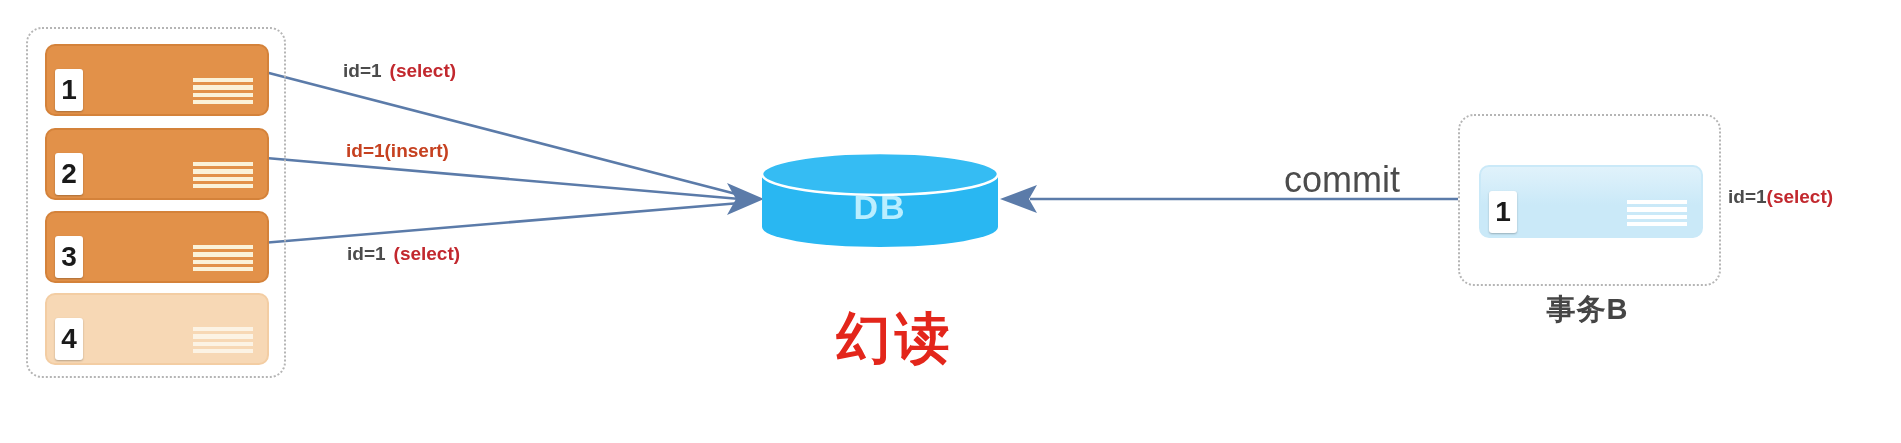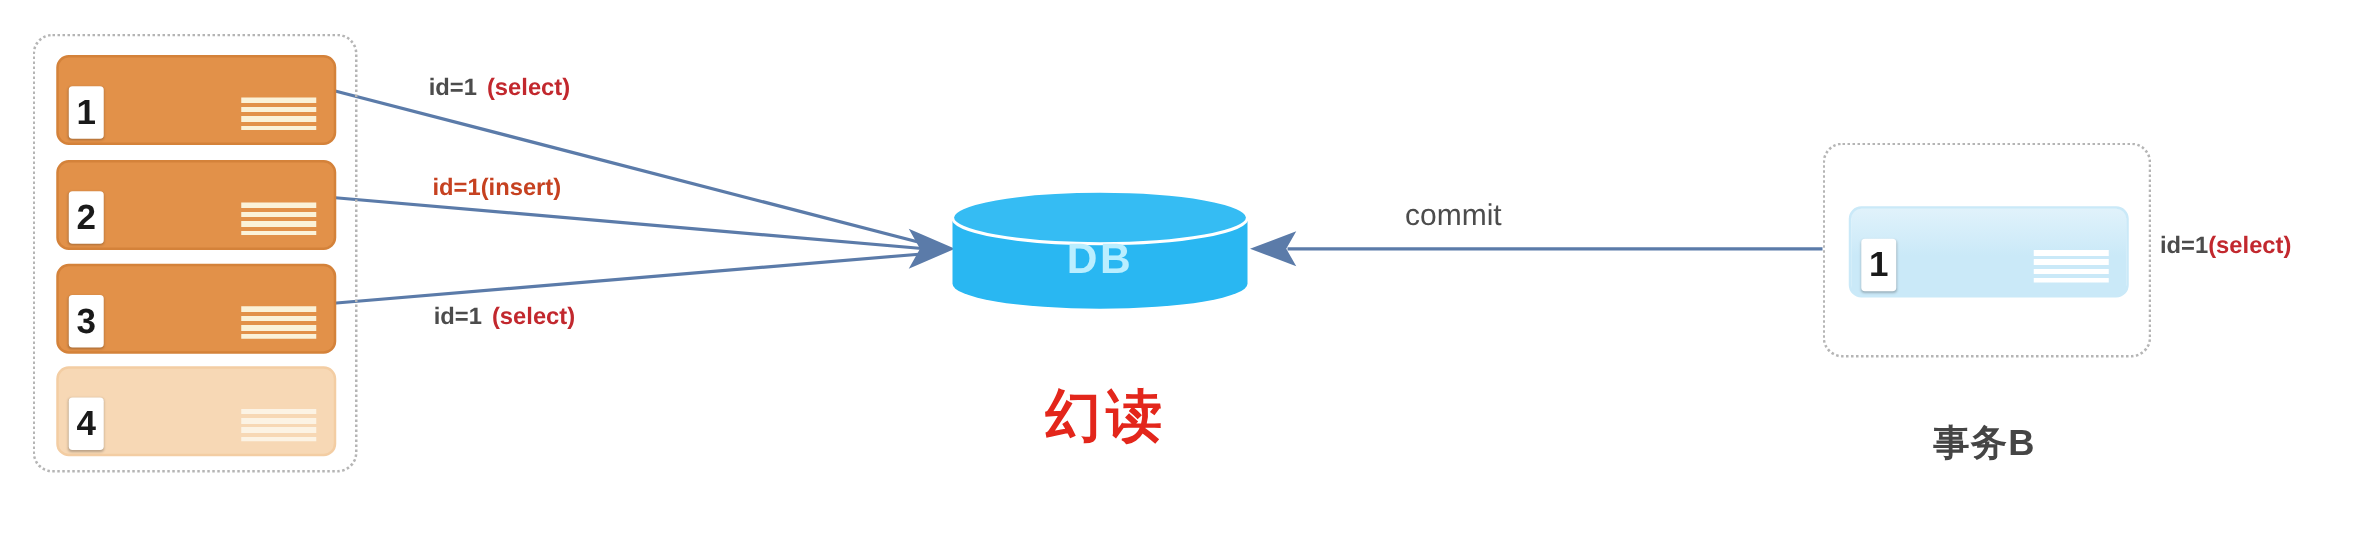--- a/index.html
+++ b/index.html
@@ -46,29 +46,29 @@
   .txn-label {
     position:absolute; text-align:center; font-size:29px; color:var(--label-gray);
     font-weight:600; letter-spacing:1px;
   }
   .edge-label { position:absolute; font-size:19px; font-weight:600; white-space:nowrap; line-height:1.15; }
   .edge-label .gray { color:var(--text-gray); }
   .edge-label .red  { color:var(--red-select); }
   .edge-label .sp   { margin-left:8px; }
   .edge-label.insert-bold { color:var(--red-insert); font-weight:700; }
   .commit-label {
-    position:absolute; left:1124px; top:159px; width:240px; text-align:left;
-    font-size:24px; color:var(--text-gray); font-weight:500;
+    position:absolute; left:1160px; top:159px; width:240px; text-align:right;
+    font-size:36px; color:var(--text-gray); font-weight:500;
   }
   .db-label {
     position:absolute; left:762px; top:188px; width:236px; text-align:center;
     font-size:34px; font-weight:600; letter-spacing:2px; color:var(--db-text);
   }
   .title {
-    position:absolute; left:836px; top:308px; font-size:45px; font-weight:600;
+    position:absolute; left:836px; top:308px; font-size:55px; font-weight:600;
     color:var(--title-red); letter-spacing:4px; line-height:1.1;
   }
 </style>
 </head>
 <body>
 
 <div class="stage">
 
   <svg class="overlay" viewBox="0 0 1901 443">
 
@@ -115,19 +115,19 @@
   <div class="title">幻读</div>
 
   <div class="commit-label">commit</div>
 
   <div class="txn-box txn-b">
     <div class="row blue" style="left:19px; top:49px; height:69px;">
       <span class="badge">1</span>
       <span class="lines white"></span>
     </div>
   </div>
-  <div class="txn-label" style="left:1458px; top:290px; width:259px;margin-top:45px;">事务B</div>
+  <div class="txn-label" style="left:1458px; top:290px; width:259px;">事务B</div>
 
   <div class="edge-label" style="left:1728px; top:186px;">
     <span class="gray">id=1</span><span class="red">(select)</span>
   </div>
 
 </div>
 
 </body></html>

